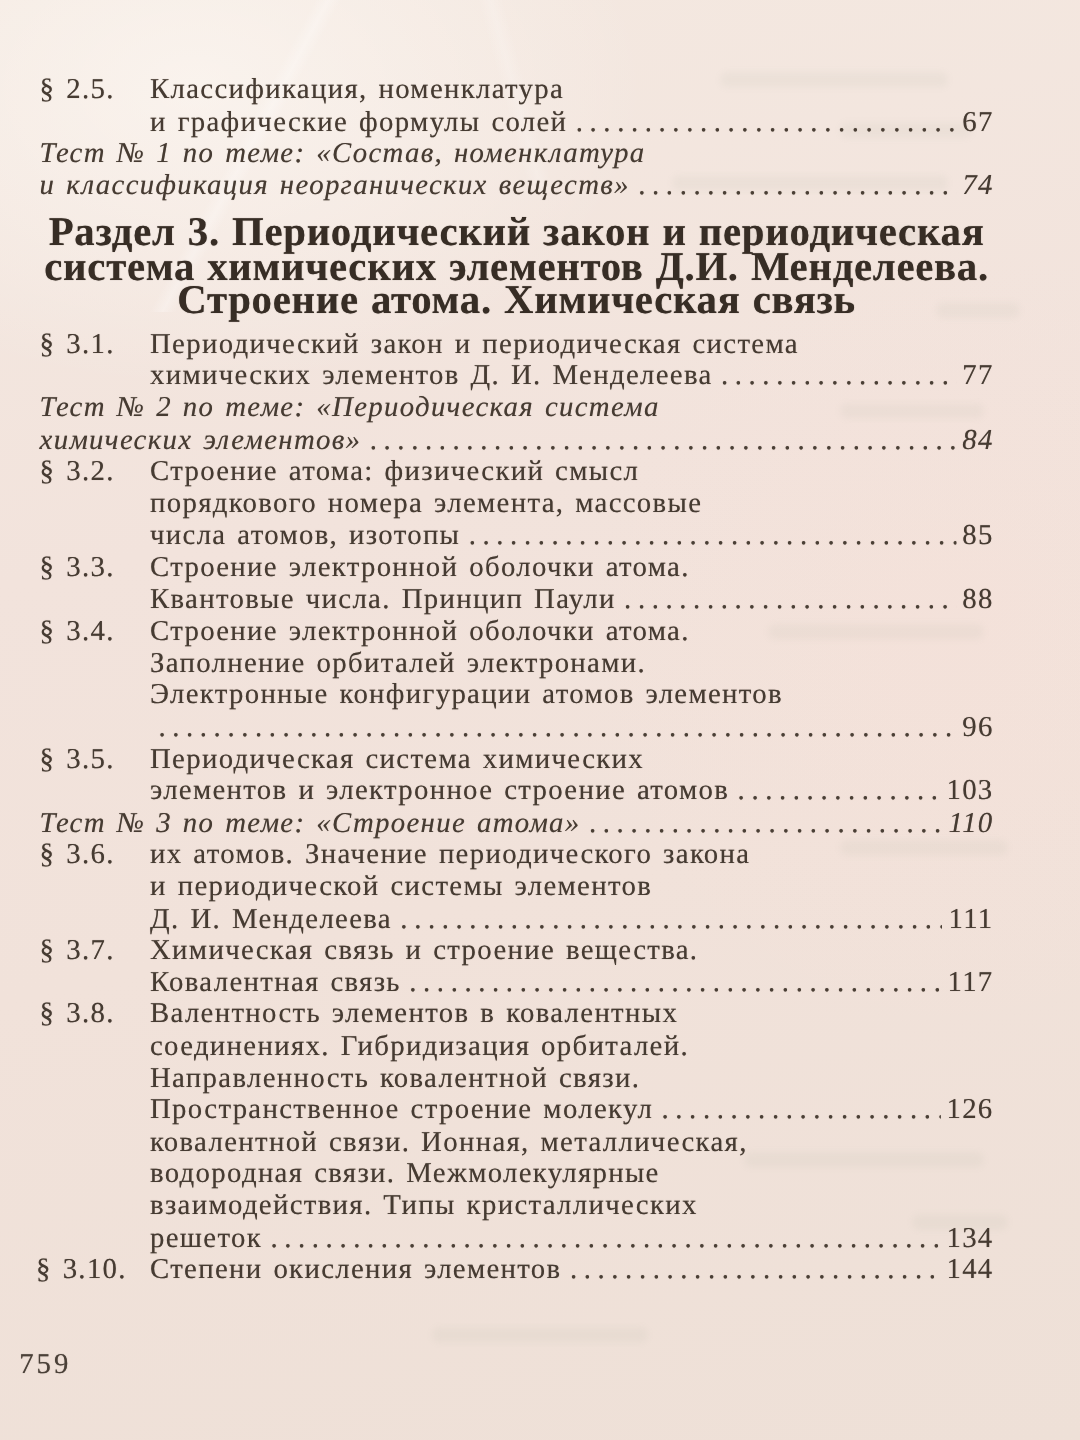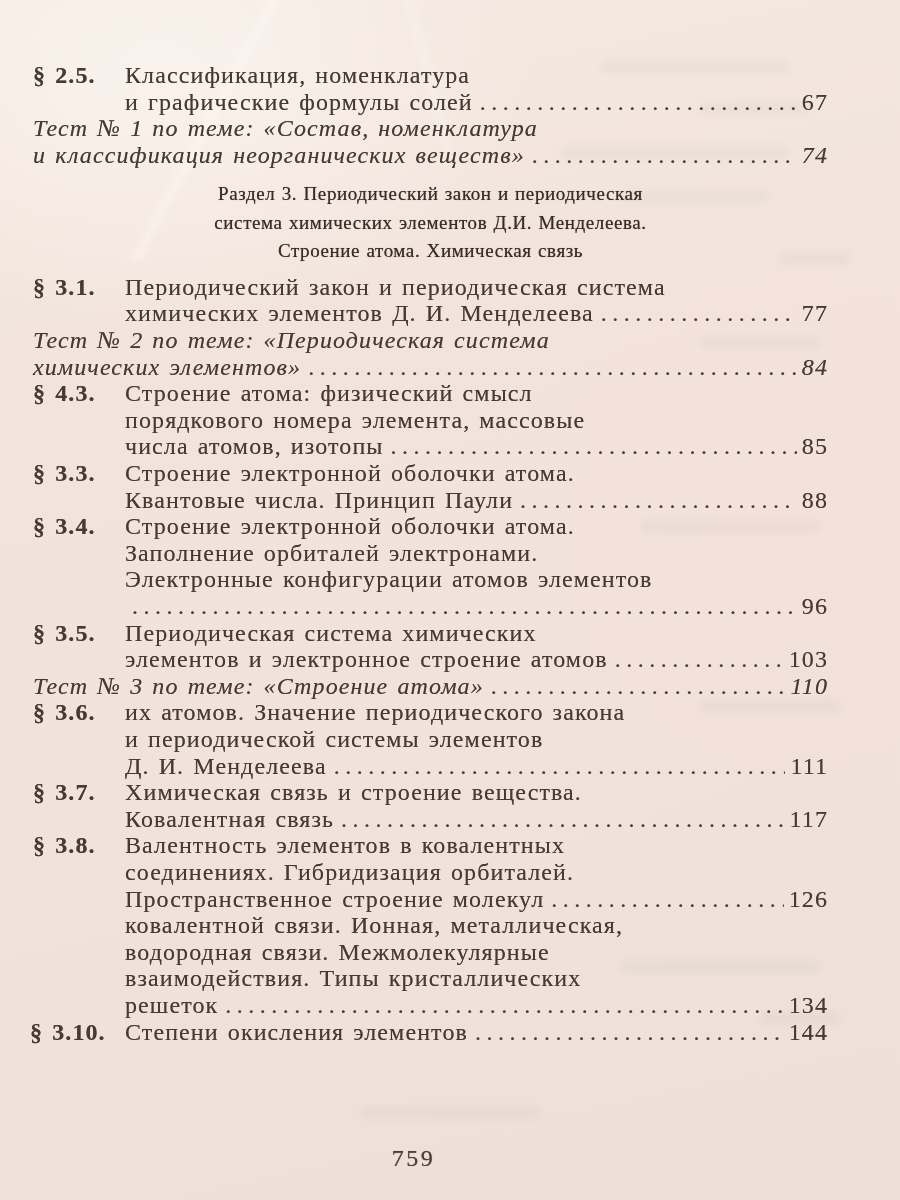--- a/index.html
+++ b/index.html
@@ -25,41 +25,40 @@
     height:13px;border-radius:6px;pointer-events:none;}
   .content{
     position:absolute;left:33px;top:62px;width:795px;
     font-size:24px;line-height:26.6px;color:#463b32;
     letter-spacing:1.1px;word-spacing:2px;
     text-shadow:0 0 .6px rgba(70,58,48,.6);
   }
   .entry{position:relative;}
   .line{display:flex;align-items:baseline;white-space:nowrap;}
   .sec .line{padding-left:92px;}
-  .lbl{position:absolute;left:0;top:auto;white-space:nowrap;font-weight:bold;}
+  .lbl{position:absolute;left:0;top:auto;white-space:nowrap;}
   .entry:last-child .lbl{left:-19px;margin-left:16px;}
   .test{font-style:italic;}
   .test .line{padding-left:0;}
   .txt{flex:0 0 auto;}
   .leader{flex:1 1 auto;overflow:hidden;margin-left:7px;margin-right:5px;min-width:18px;}
   .leader::after{
     content:"..................................................................................................";
     letter-spacing:5.5px;font-style:normal;color:#4a3f35;
   }
   .pg{flex:0 0 auto;text-align:left;}
-  .heading{font-weight:normal;font-size:19px;line-height:28.5px;color:#372d25;
+  .heading{font-weight:bold;font-size:34px;line-height:28.5px;color:#372d25;
     margin:12px 0 8px 0;letter-spacing:.6px;word-spacing:1px;
     text-shadow:0 0 .7px rgba(55,45,37,.7);}
   .heading .hline{text-align:center;white-space:nowrap;}
   .footer{
-    position:absolute;left:33px;top:1124px;width:795px;text-align:center;
+    position:absolute;left:33px;top:1124px;width:795px;text-align:left;
     transform:translateX(-17px);
     font-size:24px;letter-spacing:2.5px;color:#4a4038;
     text-shadow:0 0 .7px rgba(74,64,56,.65);
-    margin-top:21px;
   }
 </style>
 </head>
 <body>
 
 <div class="page">
   <div class="crease c1"></div>
   <div class="crease c2"></div>
 
   <div class="smudge" style="left:600px;top:60px;width:190px"></div>
@@ -117,21 +116,21 @@
           <span class="txt">Тест № 2 по теме: «Периодическая система</span>
         </div>
         <div class="line">
           <span class="txt">химических элементов»</span>
           <span class="leader"></span>
           <span class="pg">84</span>
         </div>
       </div>
       <div class="entry sec">
         <div class="line">
-          <span class="lbl">§ 4.3.</span>
+          <span class="lbl">§ 3.2.</span>
           <span class="txt">Строение атома: физический смысл</span>
         </div>
         <div class="line">
           <span class="txt">порядкового номера элемента, массовые</span>
         </div>
         <div class="line">
           <span class="txt">числа атомов, изотопы</span>
           <span class="leader"></span>
           <span class="pg">85</span>
         </div>
@@ -210,20 +209,23 @@
       </div>
       <div class="entry sec">
         <div class="line">
           <span class="lbl">§ 3.8.</span>
           <span class="txt">Валентность элементов в ковалентных</span>
         </div>
         <div class="line">
           <span class="txt">соединениях. Гибридизация орбиталей.</span>
         </div>
         <div class="line">
+          <span class="txt">Направленность ковалентной связи.</span>
+        </div>
+        <div class="line">
           <span class="txt">Пространственное строение молекул</span>
           <span class="leader"></span>
           <span class="pg">126</span>
         </div>
       </div>
       <div class="entry sec">
         <div class="line">
           <span class="txt">ковалентной связи. Ионная, металлическая,</span>
         </div>
         <div class="line">

